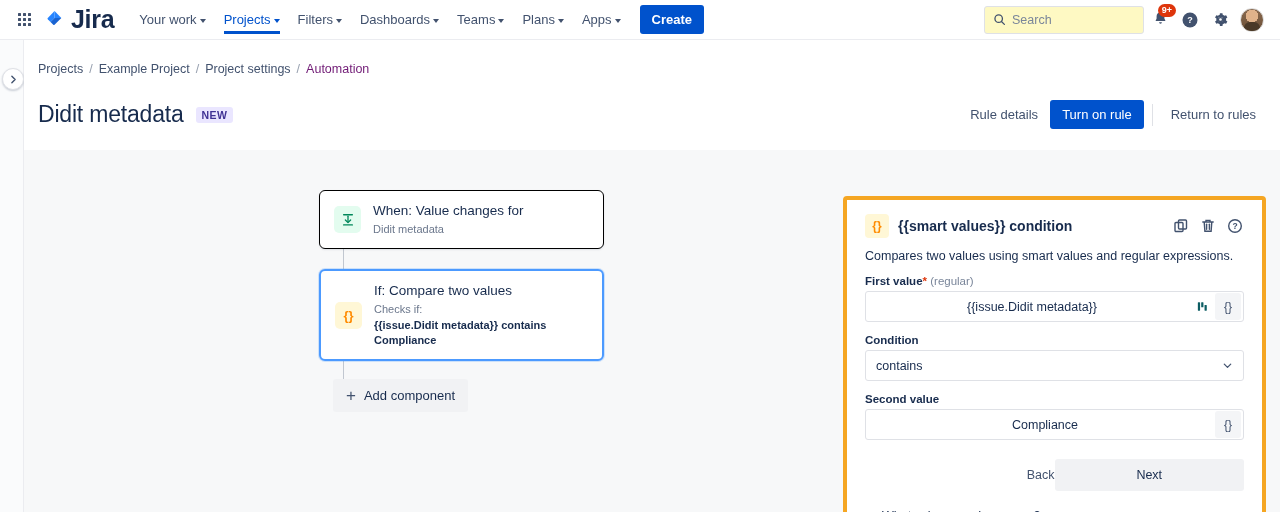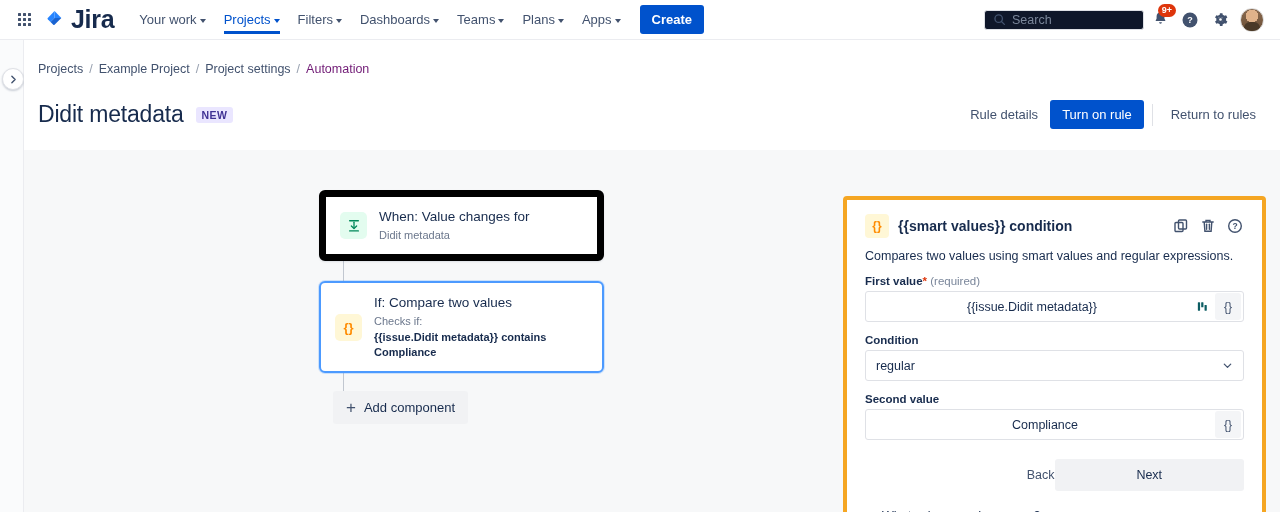--- a/index.html
+++ b/index.html
@@ -40,22 +40,22 @@
   }
   .caret { width: 0; height: 0; border-left: 3.5px solid transparent; border-right: 3.5px solid transparent;
            border-top: 4px solid currentColor; margin-top: 2px; }
   .createbtn {
     margin-left: 10px; background: #0052CC; color: #fff; font-size: 13px; font-weight: 600;
     border: none; border-radius: 3px; padding: 7px 12px; cursor: pointer;
   }
 
   .nav-right { margin-left: auto; display: flex; align-items: center; gap: 2px; padding-right: 6px; }
   .searchbox {
-    width: 160px; height: 20px; border: 1px solid #dfe1e6; border-radius: 3px;
-    display: flex; align-items: center; padding: 0 8px; gap: 6px; background: #0f172a; cursor: text;
+    width: 160px; height: 28px; border: 1px solid #dfe1e6; border-radius: 3px;
+    display: flex; align-items: center; padding: 0 8px; gap: 6px; background: #fef9c3; cursor: text;
   }
   .searchbox .ph { font-size: 12.5px; color: #7A869A; }
   .iconbtn { width: 28px; height: 28px; display: flex; align-items: center; justify-content: center;
              border-radius: 50%; cursor: pointer; position: relative; }
   .badge {
     position: absolute; top: -2px; right: -2px; background: #DE350B; color: #fff;
     font-size: 9px; font-weight: 700; border-radius: 8px; padding: 1px 4px; line-height: 11px;
   }
   .avatar {
     width: 24px; height: 24px; border-radius: 50%; margin-left: 4px; cursor: pointer;
@@ -97,21 +97,21 @@
   .primarybtn { background: #0052CC; color: #fff; font-size: 13px; font-weight: 500; border: none;
                 border-radius: 3px; padding: 7px 12px; cursor: pointer; font-family: inherit; }
   .vdiv { width: 1px; height: 22px; background: #dfe1e6; margin: 0 6px; }
 
   
   .canvas { position: absolute; top: 110px; left: 0; width: 1256px; height: 362px; background: #F7F8F9; }
 
   .flow { position: absolute; left: 295px; top: 40px; width: 290px; }
 
   .card {
-    width: 285px; background: #fff; border: 7px solid #000000; border-radius: 6px;
+    width: 285px; background: #fff; border: 1px solid #000000; border-radius: 6px;
     box-shadow: 0 1px 2px rgba(9,30,66,.1); display: flex; align-items: center;
     gap: 12px; padding: 12px 14px; cursor: pointer; position: relative;
   }
   .card.selected { border: 2px solid #4C9AFF; box-shadow: 0 0 0 1px rgba(76,154,255,.25); }
   .card-icon {
     width: 27px; height: 27px; border-radius: 5px; flex: 0 0 27px;
     display: flex; align-items: center; justify-content: center; font-size: 13px; font-weight: 700;
   }
   .icon-green { background: #E3FCEF; color: #00875A; }
   .icon-yellow { background: #FFF7D6; color: #FF8B00; }
@@ -373,41 +373,41 @@
               </svg>
             </span>
           </div>
         </div>
 
         <div class="panel-desc">Compares two values using smart values and regular expressions.</div>
 
         <div class="field">
           <label class="flabel">
             <span>First value</span><span class="req-star">*</span>
-            <span class="req-txt">(required)</span>
+            <span class="req-txt">(regular)</span>
           </label>
           <div class="inputwrap">
             <span class="val">{{issue.Didit metadata}}</span>
             <span class="adorn">
               <svg width="13" height="13" viewBox="0 0 14 14" fill="#0C5D63">
                 <rect x="2" y="2.5" width="2.4" height="9" rx=".4"></rect>
                 <rect x="5.6" y="2.5" width="2.4" height="5.4" rx=".4"></rect>
                 <rect x="9.2" y="5.4" width="2.4" height="6.1" rx=".4"></rect>
               </svg>
             </span>
             <span class="adorn shaded">
               <span>{}</span>
             </span>
           </div>
         </div>
 
         <div class="field">
           <label class="flabel">Condition</label>
           <div class="selectwrap">
-            <span class="val">regular</span>
+            <span class="val">contains</span>
             <span class="chev">
               <svg width="11" height="11" viewBox="0 0 12 12" fill="none" stroke="#42526E" stroke-width="1.4" stroke-linecap="round" stroke-linejoin="round">
                 <polyline points="2.5,4.5 6,8 9.5,4.5"></polyline>
               </svg>
             </span>
           </div>
         </div>
 
         <div class="field">
           <label class="flabel">Second value</label>

